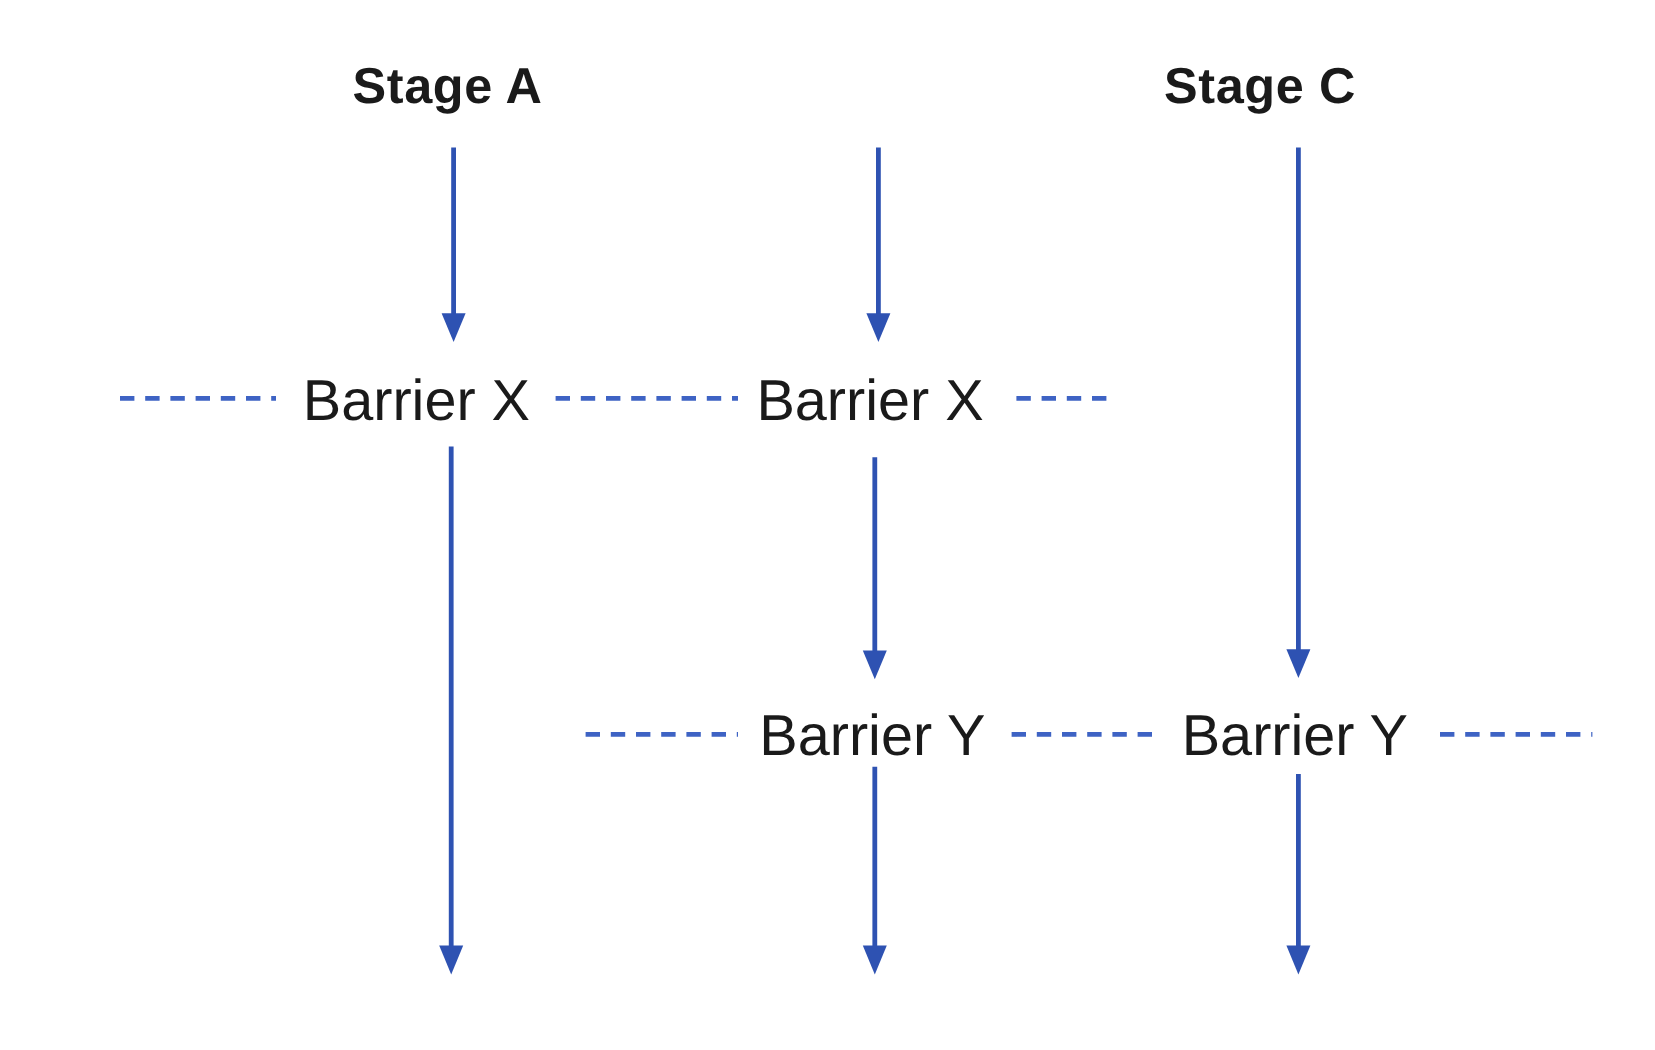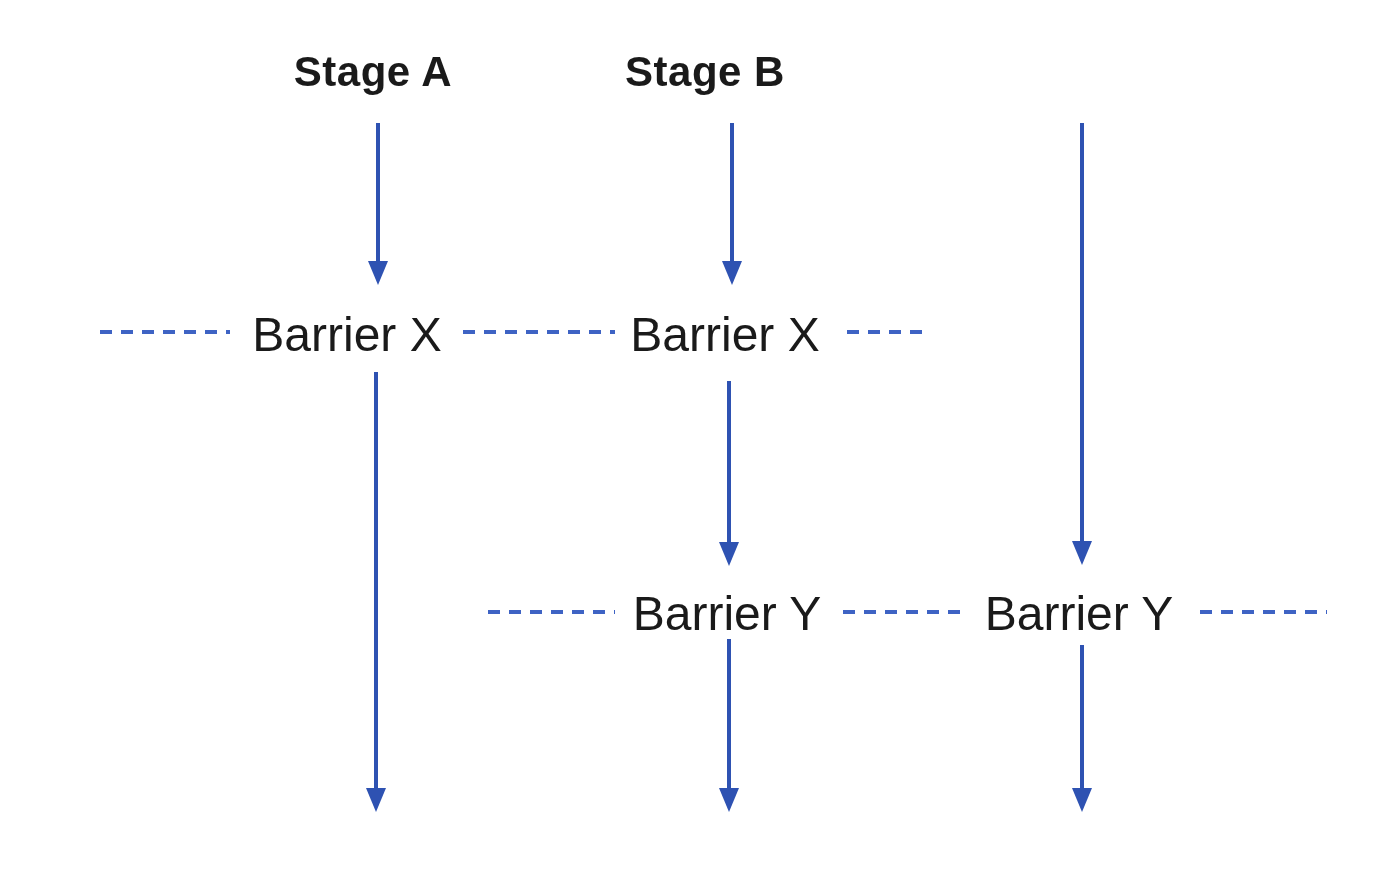--- a/index.html
+++ b/index.html
@@ -60,21 +60,21 @@
     font-size: 48px;
     font-weight: 500;
   }
 </style>
 </head>
 <body>
 
 <div class="canvas">
 
   <div class="label stage-title" style="left:328px; top:48px;">Stage A</div>
-  <div class="label stage-title" style="left:660px; top:48px;">Stage B</div>
+  <div class="label stage-title" style="left:1005px; top:48px;">Stage C</div>
 
   <div class="label barrier-label" style="left:302px; top:307px;">Barrier X</div>
   <div class="label barrier-label" style="left:680px; top:307px;">Barrier X</div>
 
   <div class="label barrier-label" style="left:682px; top:586px;">Barrier Y</div>
   <div class="label barrier-label" style="left:1034px; top:586px;">Barrier Y</div>
 
   <svg class="arrow-layer" viewBox="0 0 1379 875" xmlns="http://www.w3.org/2000/svg" aria-hidden="true">
 
     <g>

